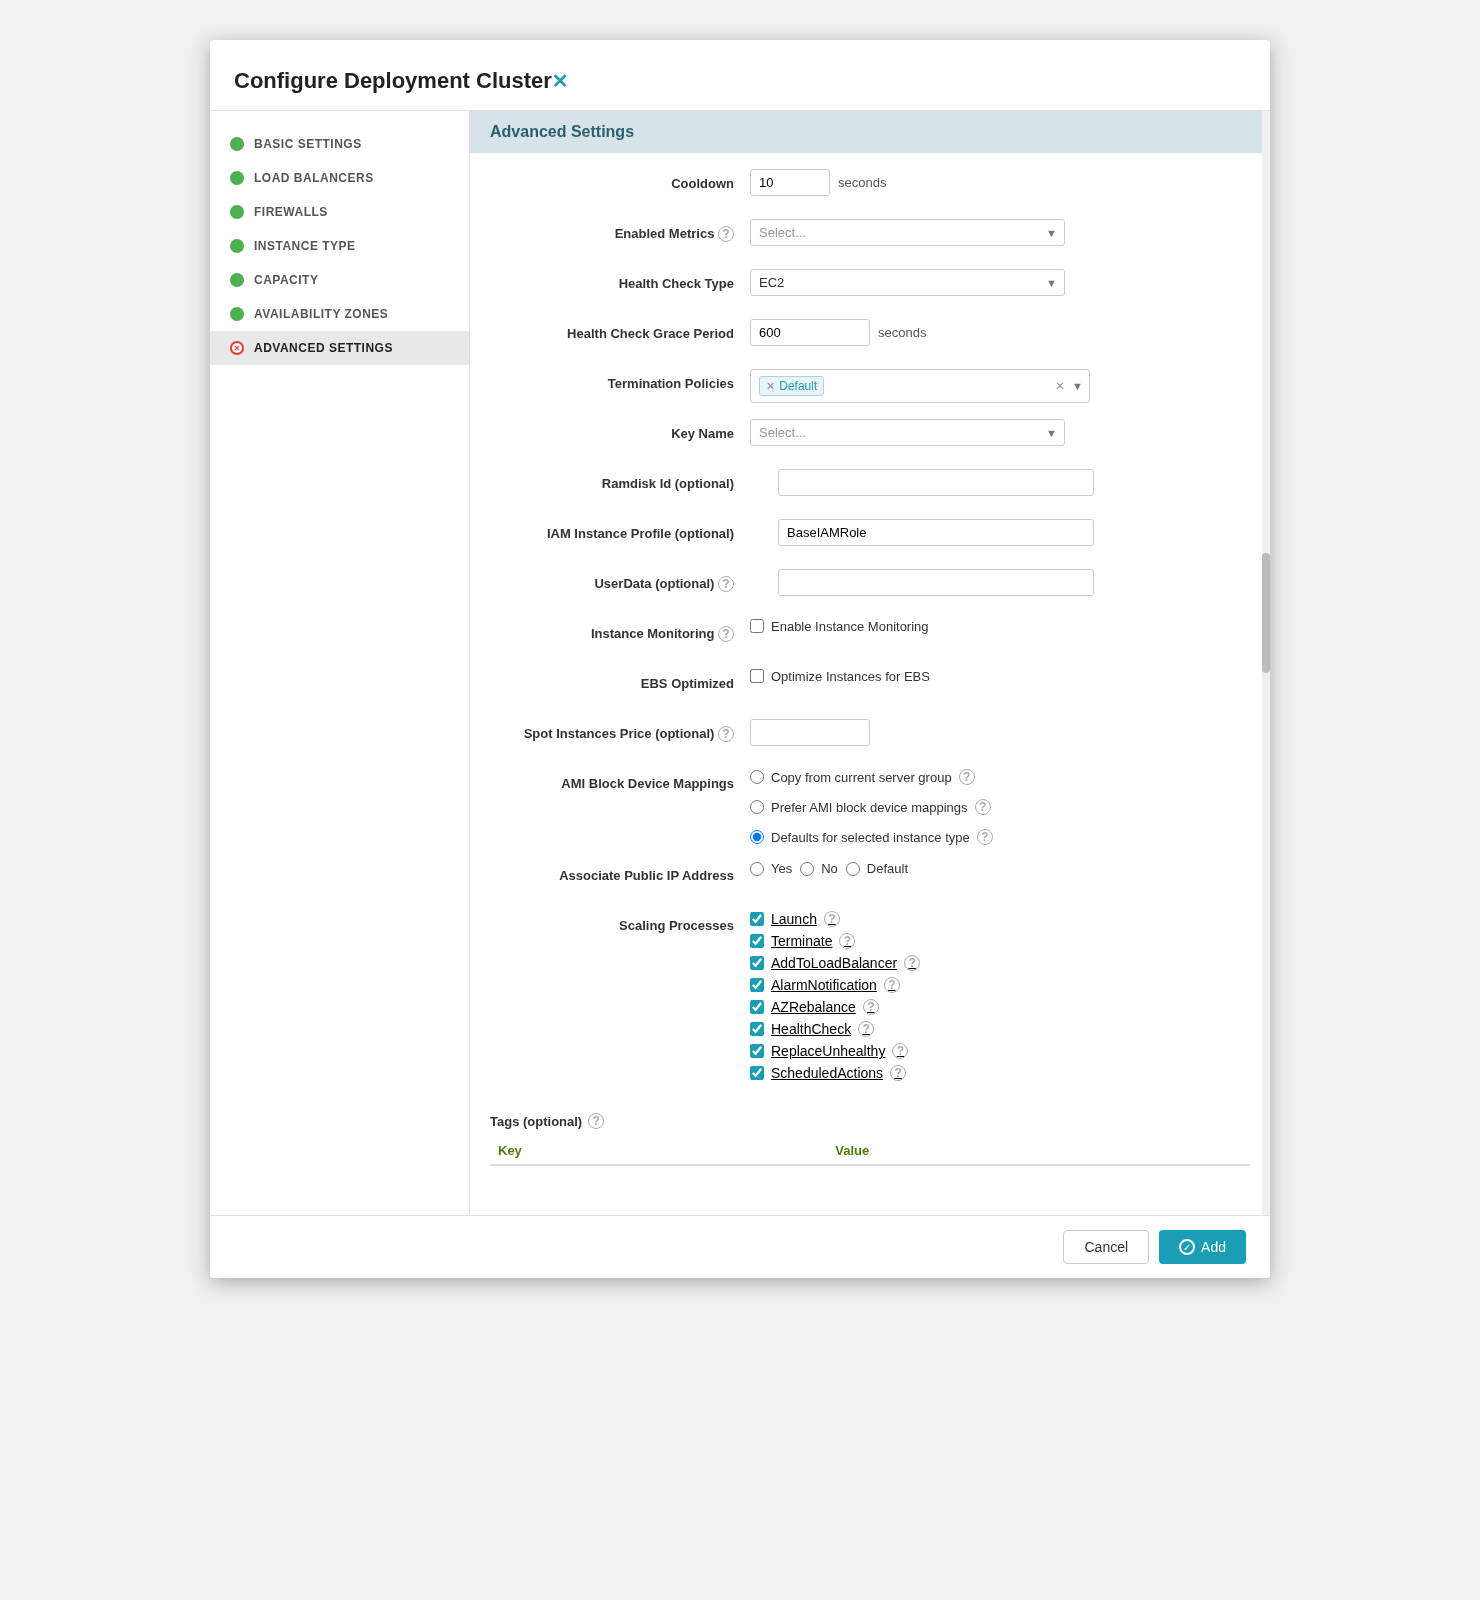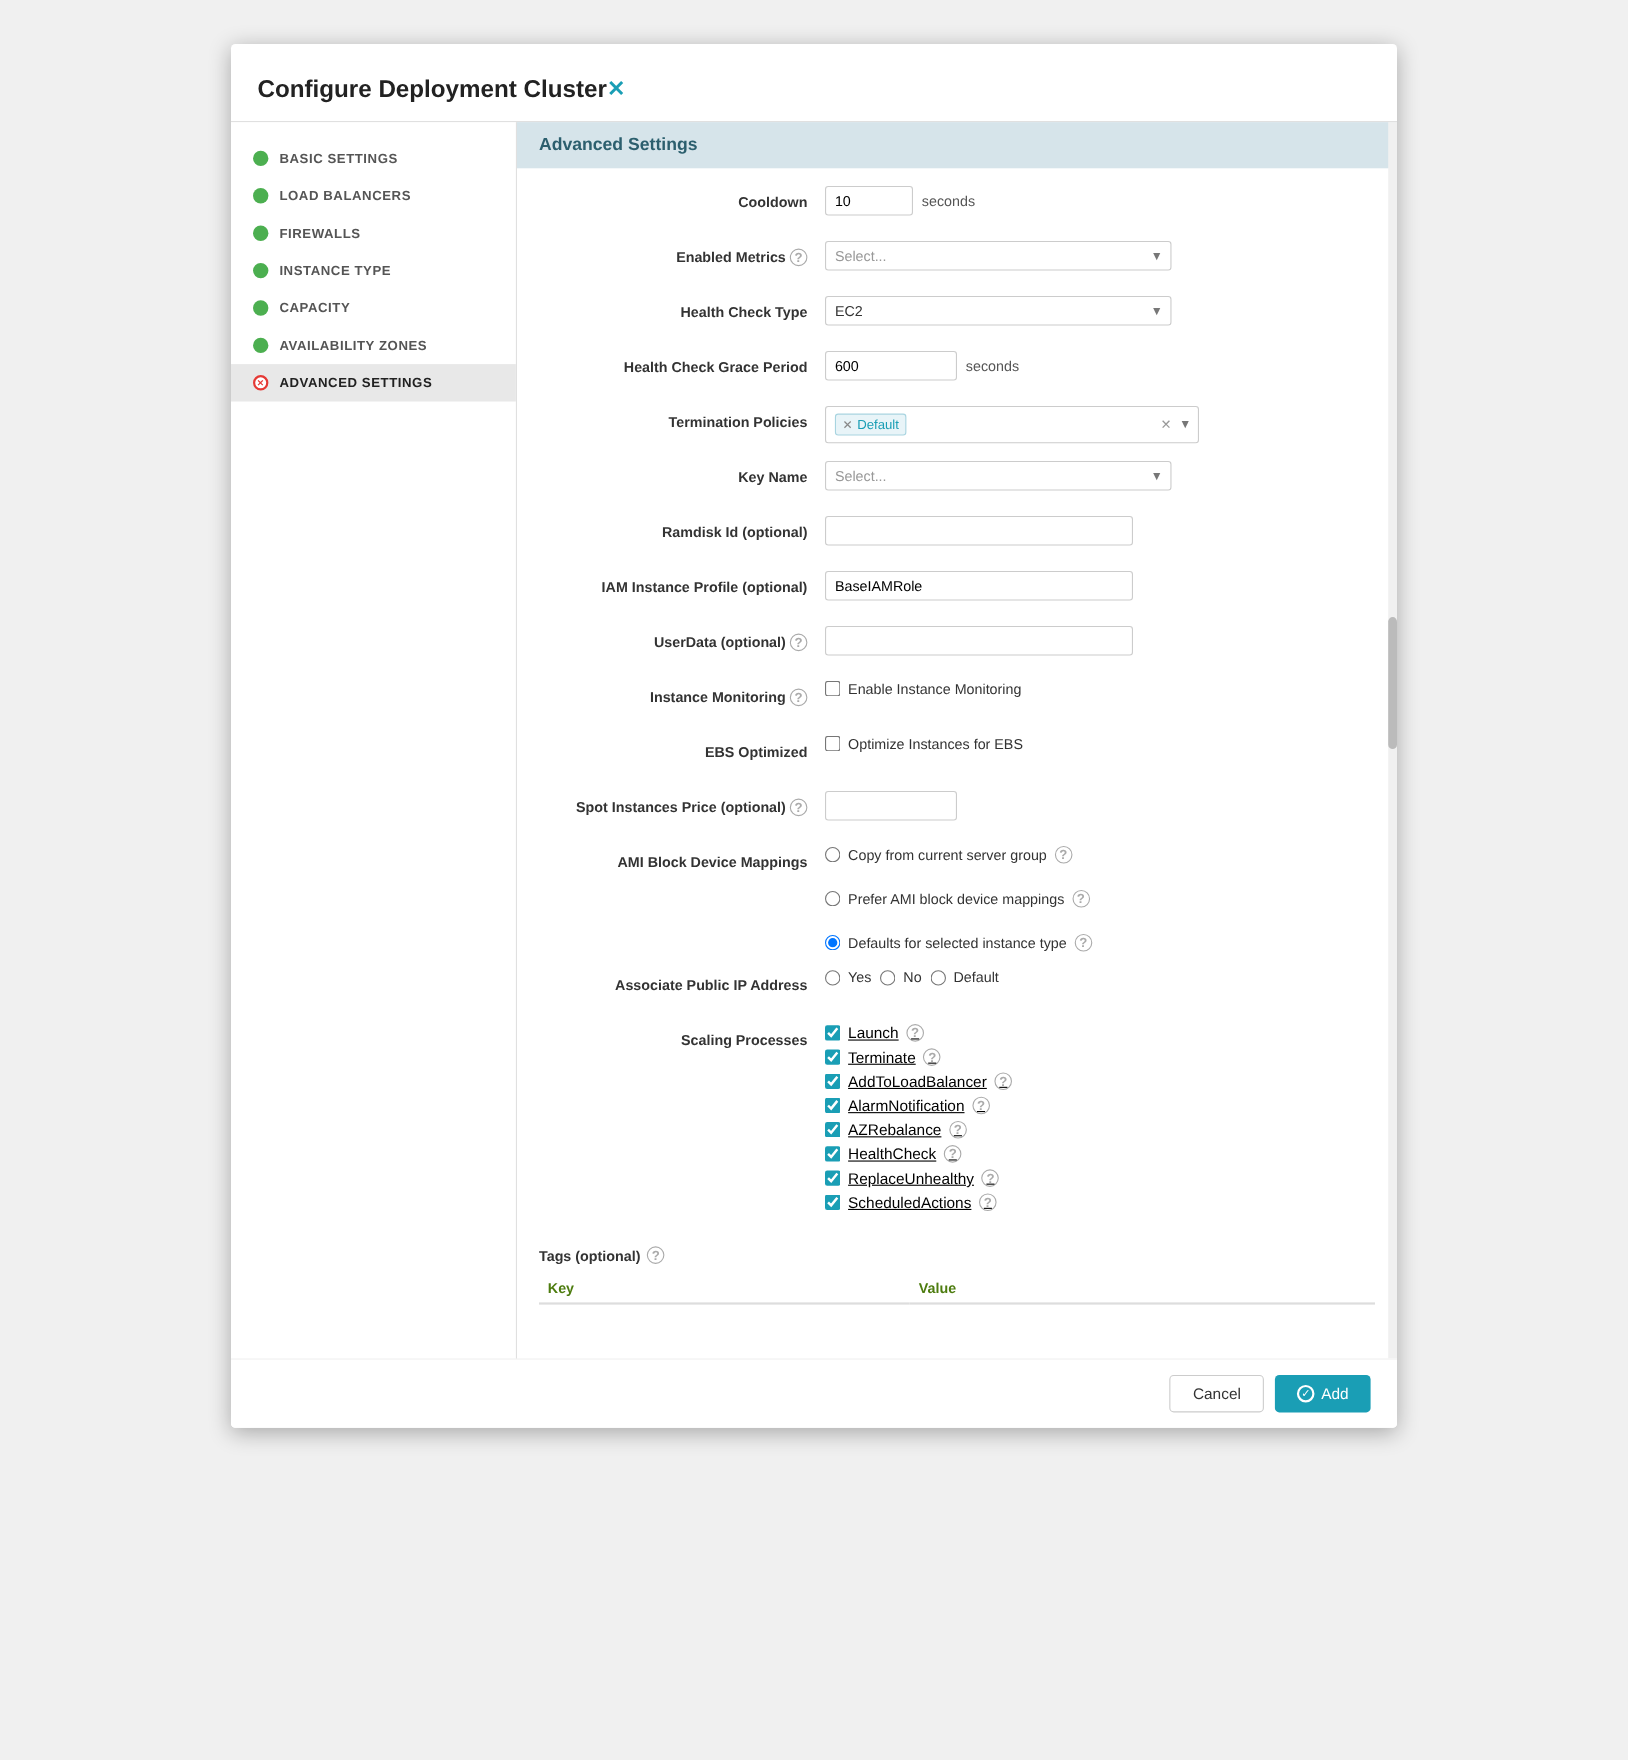--- a/index.html
+++ b/index.html
@@ -199,44 +199,45 @@
     }
     .tag-arrow {
       position: absolute;
       right: 6px;
       top: 50%;
       transform: translateY(-50%);
       color: #777;
       font-size: 11px;
     }
     .input-full-row {
-      width: 280px;
+      width: 316px;
       border: 1px solid #ccc;
       border-radius: 3px;
       padding: 5px 8px;
       font-size: 13px;
       outline: none;
+      margin-left: 28px;
     }
     .checkbox-label {
       display: flex;
       align-items: flex-start;
       gap: 7px;
       cursor: pointer;
       font-size: 13px;
       color: #333;
     }
     input[type="checkbox"] {
       width: 14px;
       height: 14px;
       cursor: pointer;
     }
     .radio-group {
       display: flex;
       flex-direction: column;
-      gap: 24px;
+      gap: 14px;
     }
     .radio-label {
       display: flex;
       align-items: center;
       gap: 7px;
       cursor: pointer;
       font-size: 13px;
       color: #333;
     }
     input[type="radio"] {

